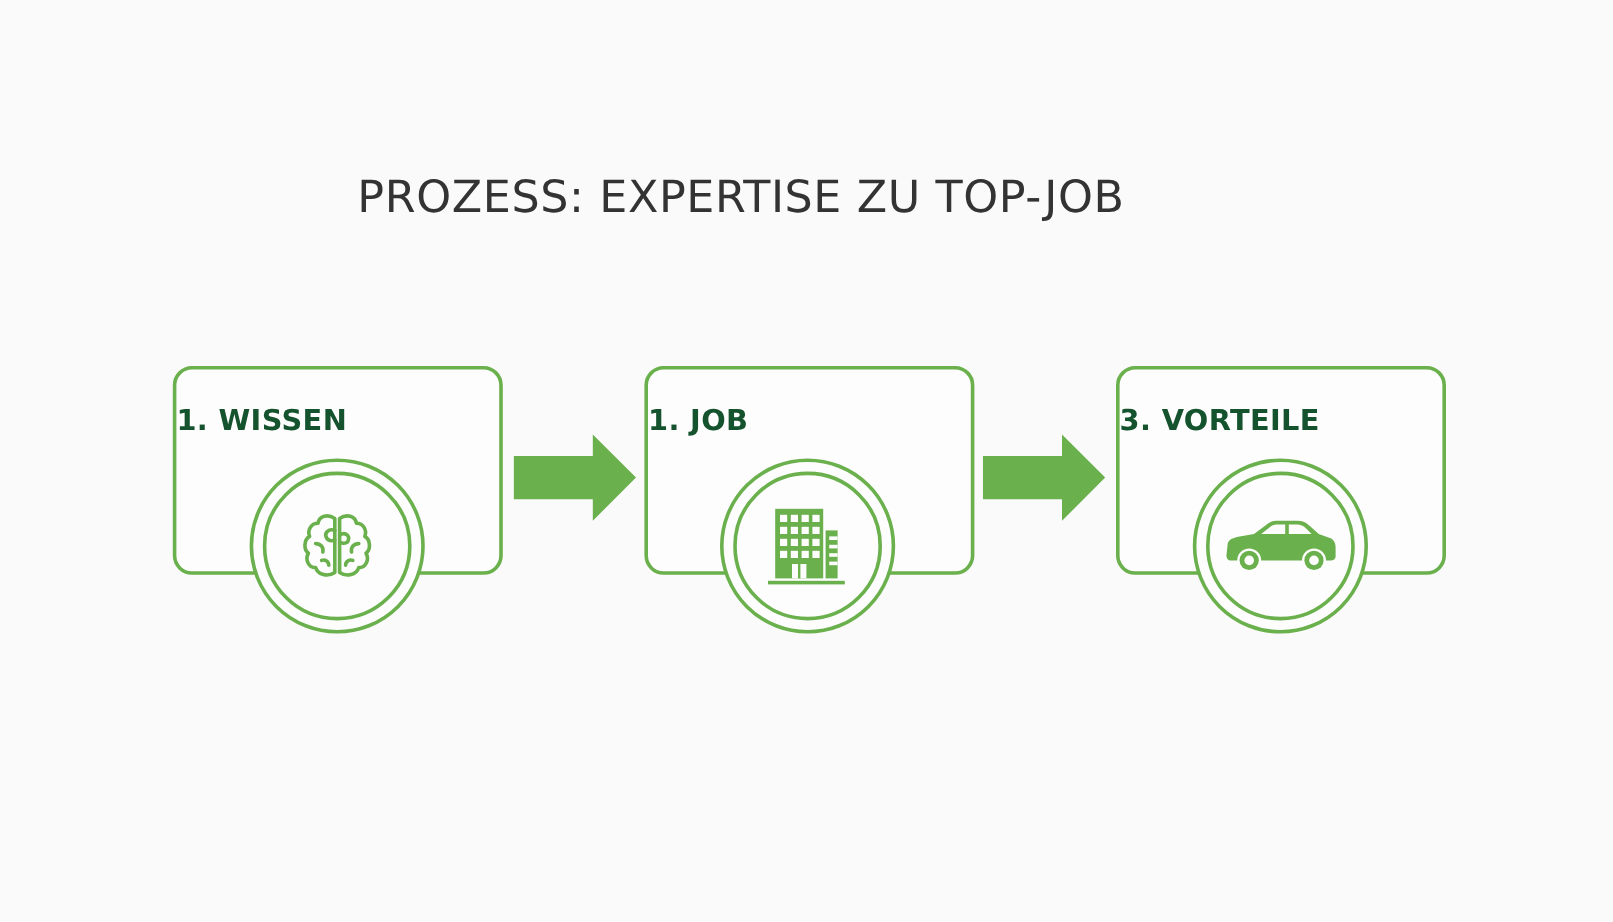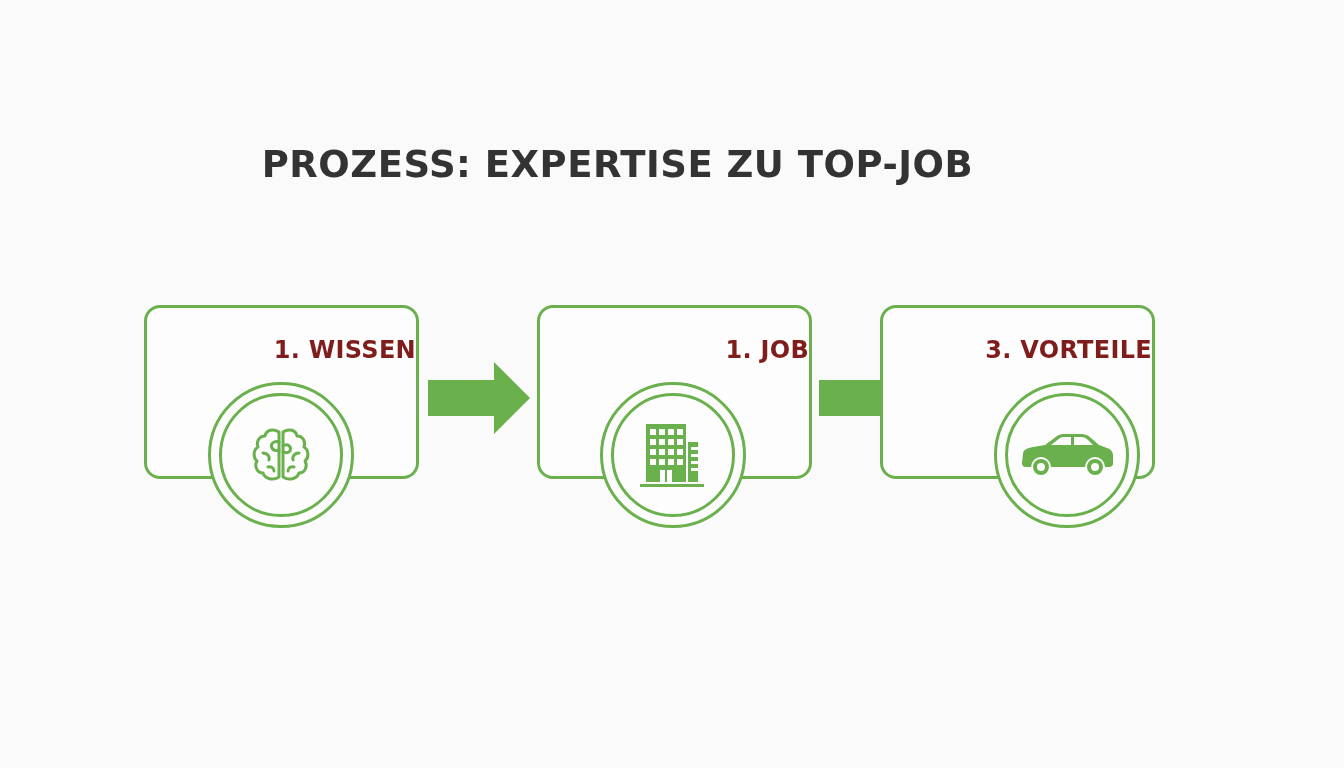--- a/index.html
+++ b/index.html
@@ -6,34 +6,34 @@
     body {
       width:1344px; height:768px; overflow:hidden;
       background:#fafafa;
       font-family:"DejaVu Sans", "Liberation Sans", sans-serif;
       position:relative;
     }
     .title {
       position:absolute; left:0; top:143px; width:1235px;
       text-align:center;
       font-family:"DejaVu Sans", sans-serif;
-      font-weight:bold; font-size:37px; letter-spacing:0.5px;
+      font-weight:normal; font-size:37px; letter-spacing:0.5px;
       color:#333333;
     }
     .step {
       position:absolute; top:305px; width:275px; height:174px;
       box-sizing:border-box;
       border:3px solid #6ab04c; border-radius:16px;
       background:#fdfdfd;
     }
     .step-label {
       position:absolute; left:0; top:28px; width:100%;
-      text-align:right;
+      text-align:left;
       font-family:"DejaVu Sans", sans-serif;
-      font-weight:bold; font-size:24px; color:#7f1d1d;
+      font-weight:bold; font-size:24px; color:#14532d;
       letter-spacing:0.3px;
     }
     .badge {
       position:absolute; width:146px; height:146px;
       top:382px;
       box-sizing:border-box;
       border:3px solid #6ab04c; border-radius:50%;
       background:#fdfdfd;
     }
     .badge-inner {
@@ -117,21 +117,21 @@
 
       <rect x="2" y="64" width="64" height="3" fill="#6ab04c"></rect>
     </svg>
   </div>
 </div>
 
 <svg class="arrow" style="left:819px;" viewBox="0 0 104 76">
   <polygon points="0,20 66,20 66,2 102,38 66,74 66,56 0,56" fill="#6ab04c"></polygon>
 </svg>
 
-<div class="step" style="left:880px;">
+<div class="step" style="left:930px;">
   <div class="step-label">3. VORTEILE</div>
 </div>
 <div class="badge" style="left:994px;">
   <div class="badge-inner">
     <svg width="96" height="50" viewBox="0 0 96 50">
       <path d="M4 24 C4 20 8 18 14 17 L26 15 L38 6 C40 4.5 43 4 46 4 L62 4 C66 4 69 5 72 8 L80 15 L88 18 C92 19 94 22 94 26 L94 34 C94 36 92 37 90 37 L6 37 C4 37 3 35 3 33 Z" fill="#6ab04c"></path>
 
       <path d="M32 15 L41 8 C42 7.5 43.5 7 45 7 L52 7 L52 15 Z" fill="#fdfdfd"></path>
       <path d="M55 7 L62 7 C65 7 67 8 69 10 L74 15 L55 15 Z" fill="#fdfdfd"></path>
 

